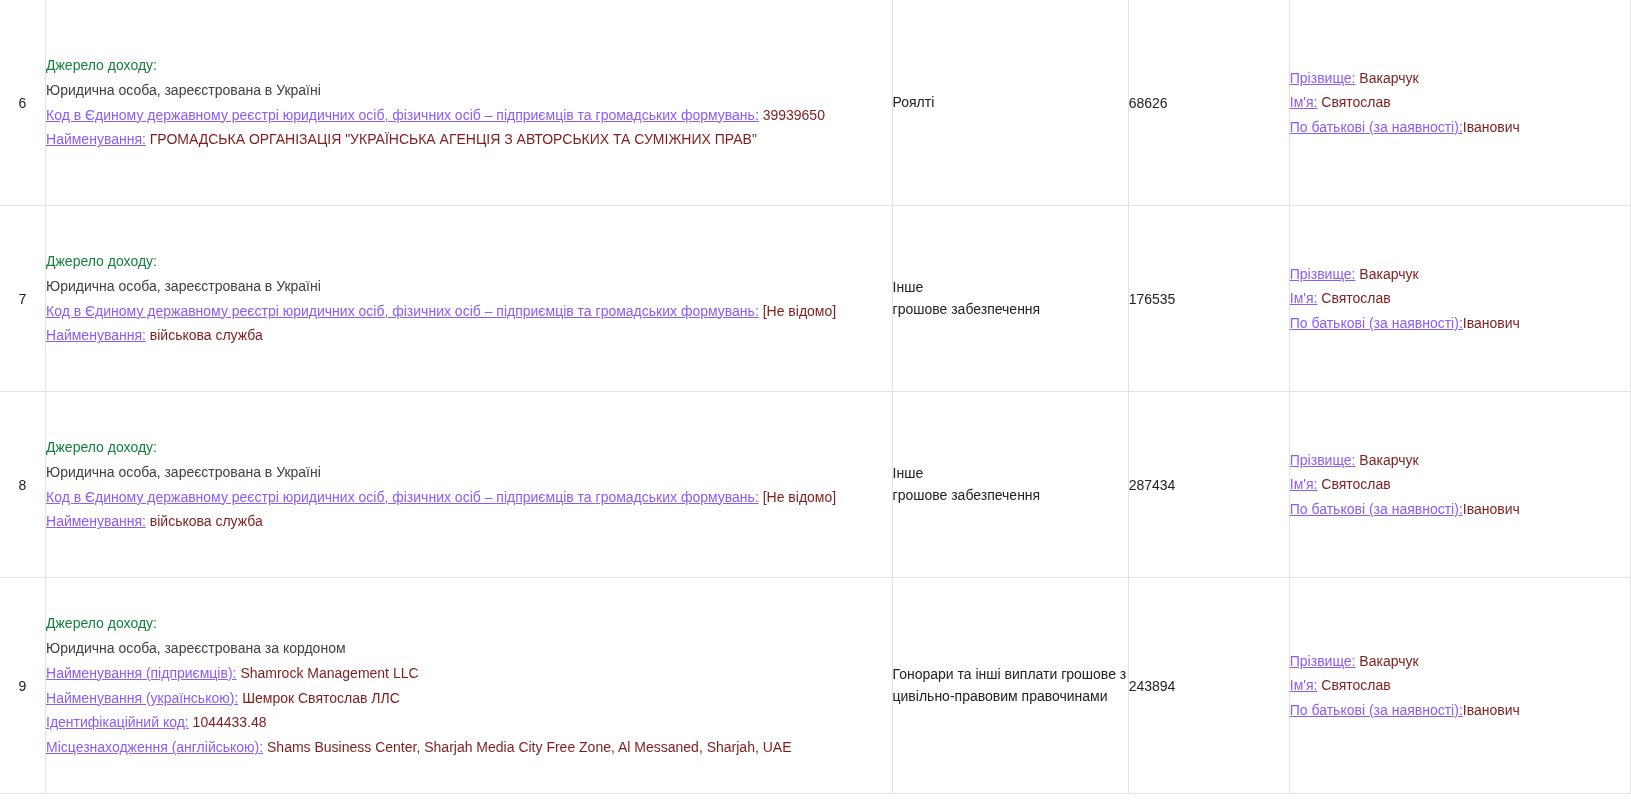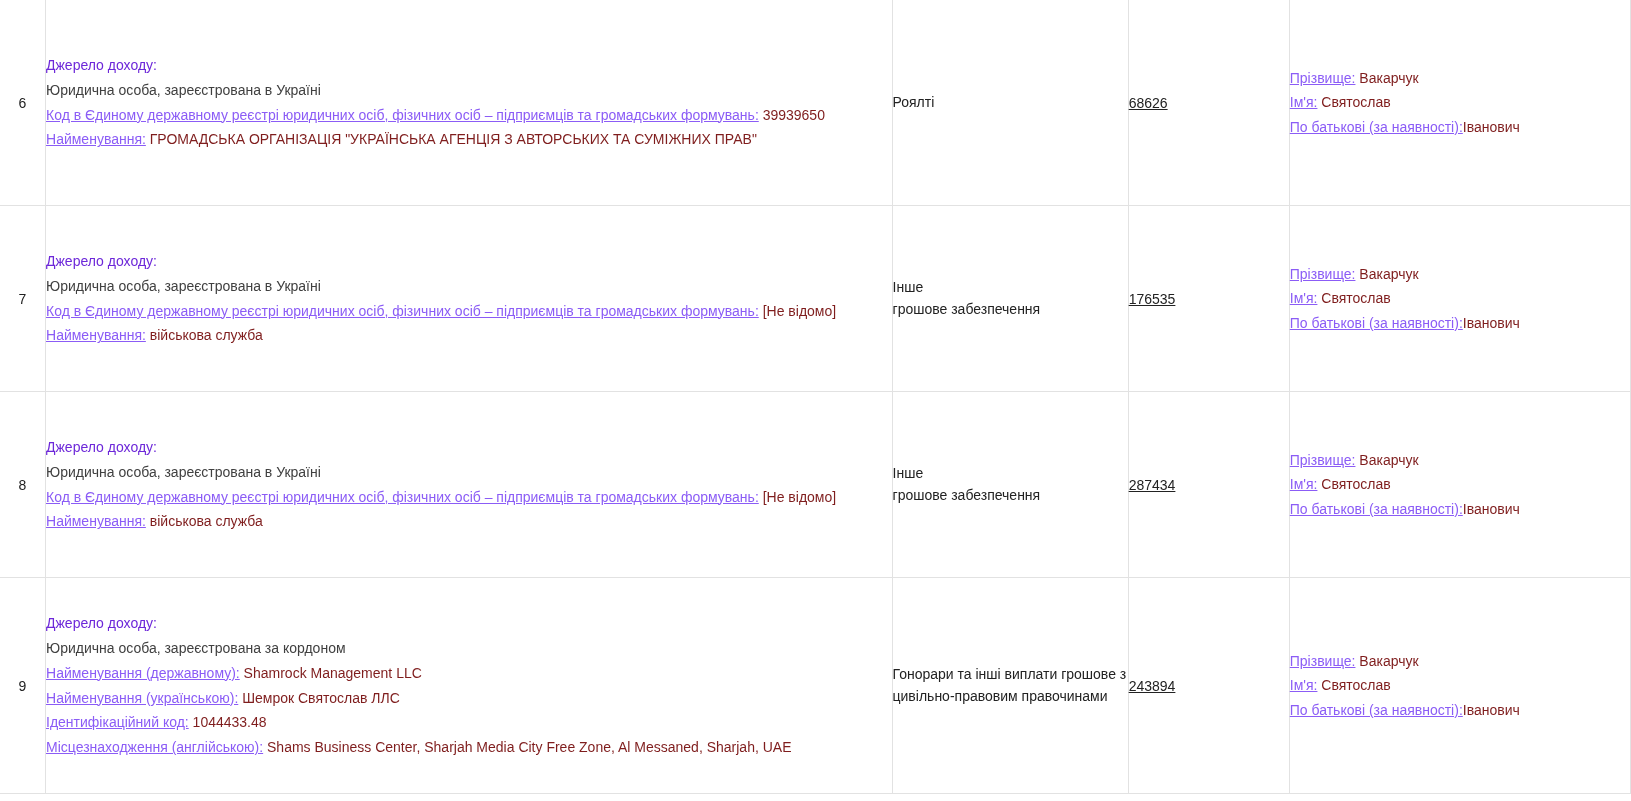--- a/index.html
+++ b/index.html
@@ -41,41 +41,40 @@
     width: 235px;
     padding: 10px 14px;
     vertical-align: middle;
     line-height: 1.55;
     margin-left: 8px;
   }
   td.col-amount {
     width: 160px;
     padding: 10px 14px;
     vertical-align: middle;
-    text-decoration: underline;
   }
   td.col-person {
     width: 340px;
     padding: 10px 14px 10px 16px;
     vertical-align: middle;
     line-height: 1.72;
     border-right: none;
   }
   .lbl {
     color: #8b5cf6;
     text-decoration: underline;
   }
   .val {
     color: #7f1d1d;
   }
   .src-line {
     line-height: 1.78;
   }
   .src-head {
-    color: #6d28d9;
+    color: #15803d;
     line-height: 1.78;
   }
   .src-plain {
     color: #404040;
     line-height: 1.78;
   }
   tr.row-tall td { height: 205px; }
   tr.row-mid td { height: 185px; }
   tr.row-last td { height: 215px; }
 </style>
@@ -191,21 +190,21 @@
     </tr>
 
     <tr class="row-last">
       <td class="col-num">
         <span>9</span>
       </td>
       <td class="col-source">
         <div class="src-head">Джерело доходу:</div>
         <div class="src-plain">Юридична особа, зареєстрована за кордоном</div>
         <div class="src-line">
-          <span class="lbl">Найменування (державному):</span>
+          <span class="lbl">Найменування (підприємців):</span>
           <span class="val">Shamrock Management LLC</span>
         </div>
         <div class="src-line">
           <span class="lbl">Найменування (українською):</span>
           <span class="val">Шемрок Святослав ЛЛС</span>
         </div>
         <div class="src-line">
           <span class="lbl">Ідентифікаційний код:</span>
           <span class="val">1044433.48</span>
         </div>

